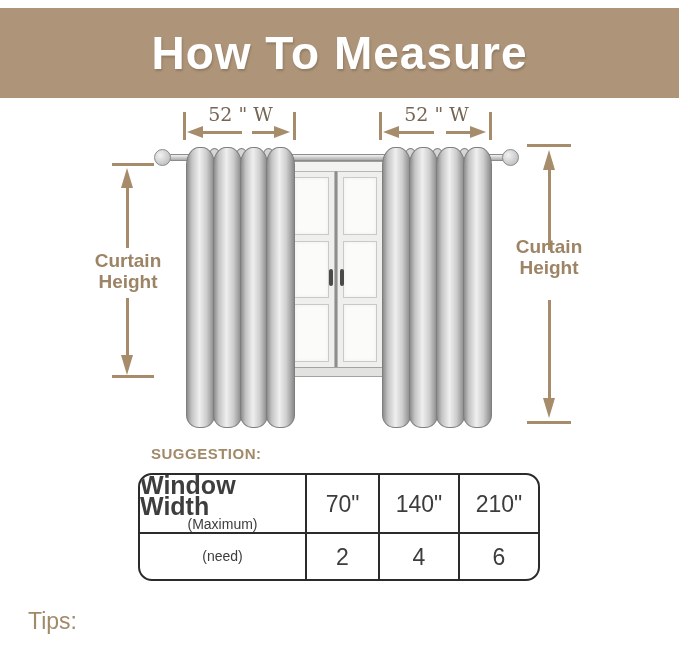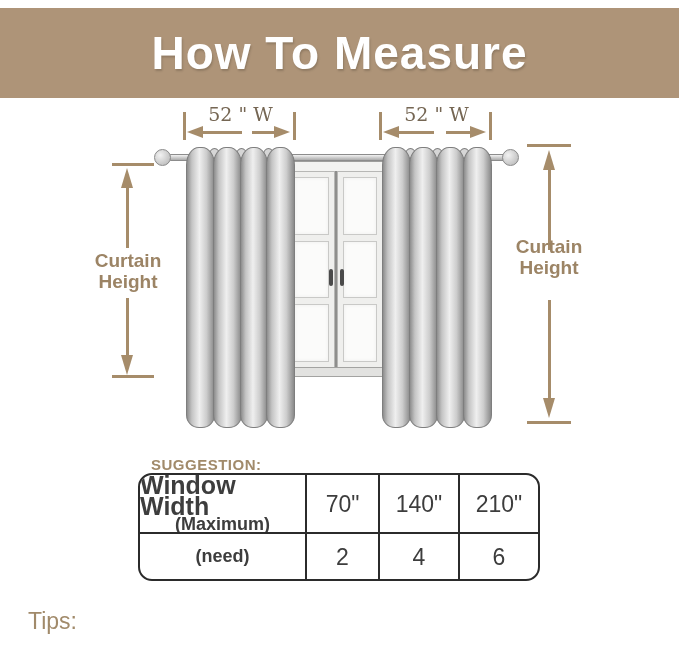--- a/index.html
+++ b/index.html
@@ -63,31 +63,31 @@
   .wlabel{font-family:"DejaVu Serif",serif;font-size:19px;color:#756653;text-align:center;
           width:95px;top:103px;z-index:3;}
   .wlabel-l{left:193px;}.wlabel-r{left:389px;}
 
   .vlabel{font-size:19px;font-weight:700;color:#9c8465;text-align:center;line-height:21px;z-index:3;}
   .vlabel-window{left:88px;top:250px;width:80px;}
   .vlabel-curtain{left:506px;top:236px;width:86px;}
 
   
   .suggestion-label{left:151px;top:445px;font-size:15px;font-weight:700;letter-spacing:.5px;
-                    color:#a18a6a;z-index:3;margin-top:11px;}
+                    color:#a18a6a;z-index:3;}
   .size-table{left:138px;top:473px;width:402px;height:108px;border:2px solid #2b2b2b;
               border-radius:14px;overflow:hidden;display:grid;
               grid-template-columns:165px 73px 80px 80px;grid-template-rows:57px 47px;
               background:#ffffff;z-index:3;}
   .cell{display:flex;flex-direction:column;align-items:center;justify-content:center;
         color:#3d3d3d;box-sizing:border-box;}
   .cell.bl{border-left:2px solid #2b2b2b;}
   .cell.bt{border-top:2px solid #2b2b2b;}
   .cell-title{font-size:25px;font-weight:700;line-height:21px;}
-  .cell-sub{font-size:18px;line-height:15px;font-weight:bold;}
+  .cell-sub{font-size:14px;line-height:15px;}
   .cell-val{font-size:23px;line-height:24px;}
 
   
   .tips{left:0;top:606px;width:679px;z-index:3;}
   .tips-label{position:absolute;left:28px;top:2px;font-size:23px;color:#a18a6a;}
   .tips-body{margin:0 8px 0 78px;text-align:center;font-size:23px;line-height:27px;color:#3c3c3c;}
 </style>
 </head>
 <body>
 

